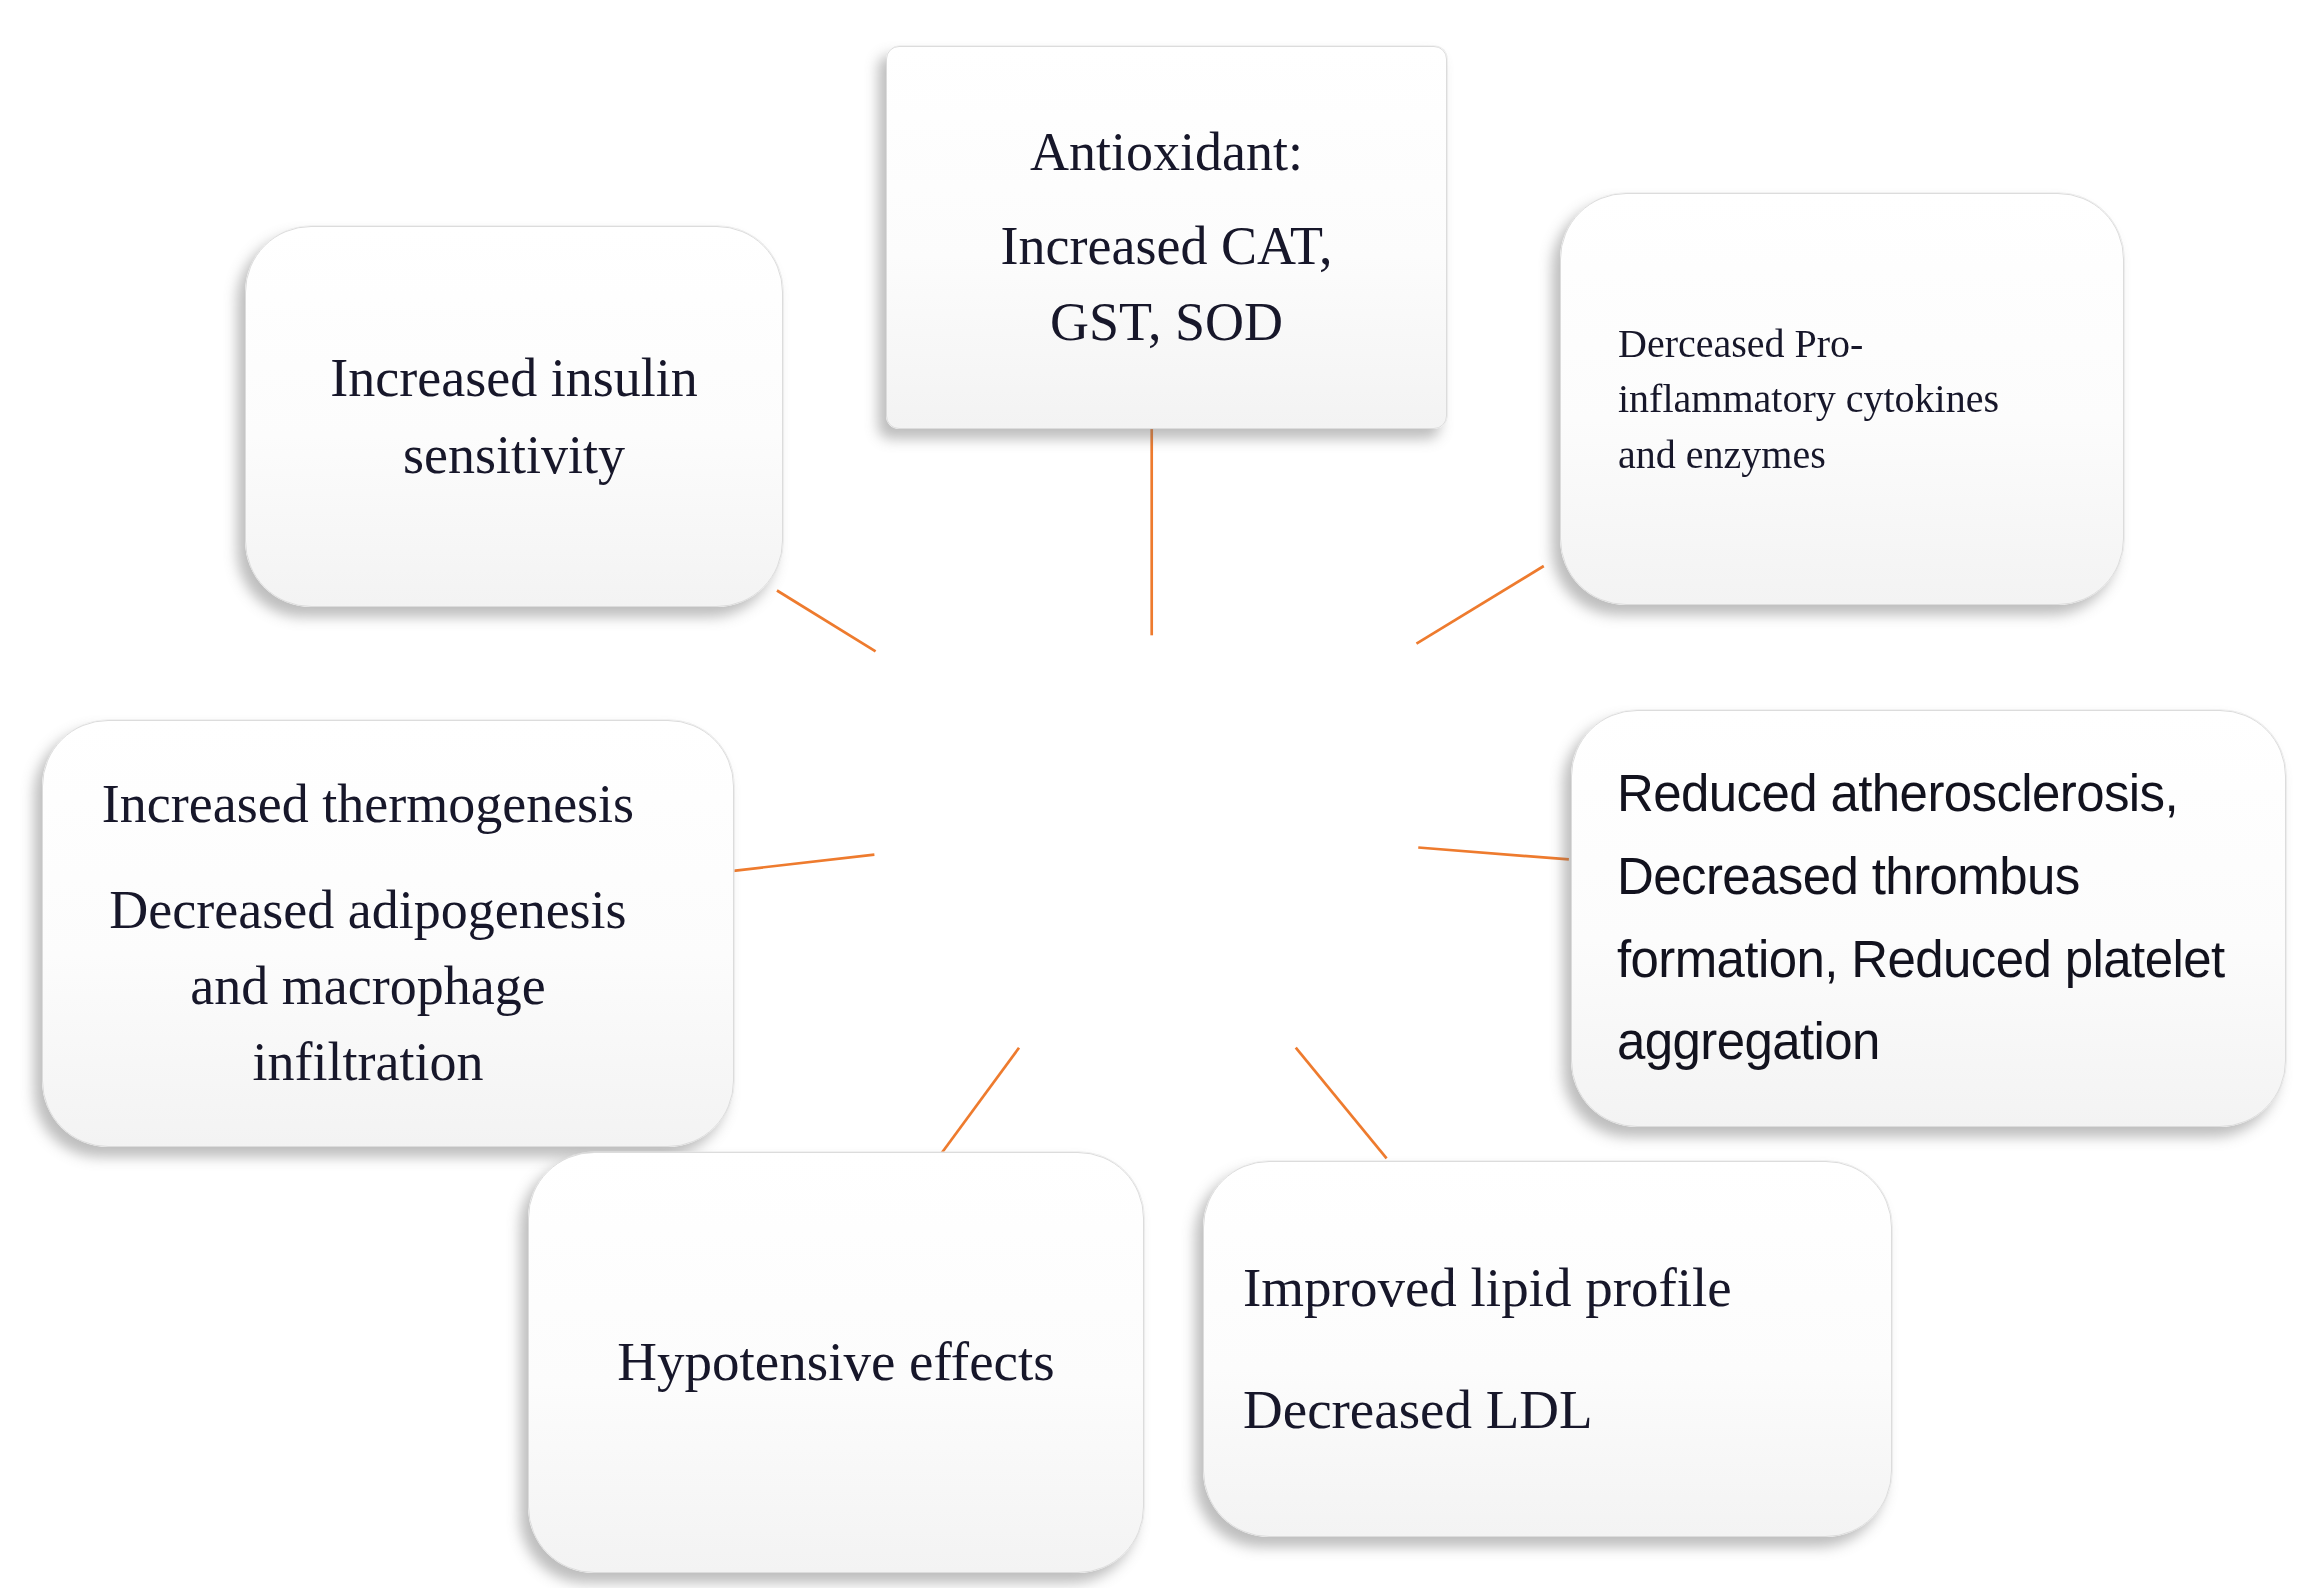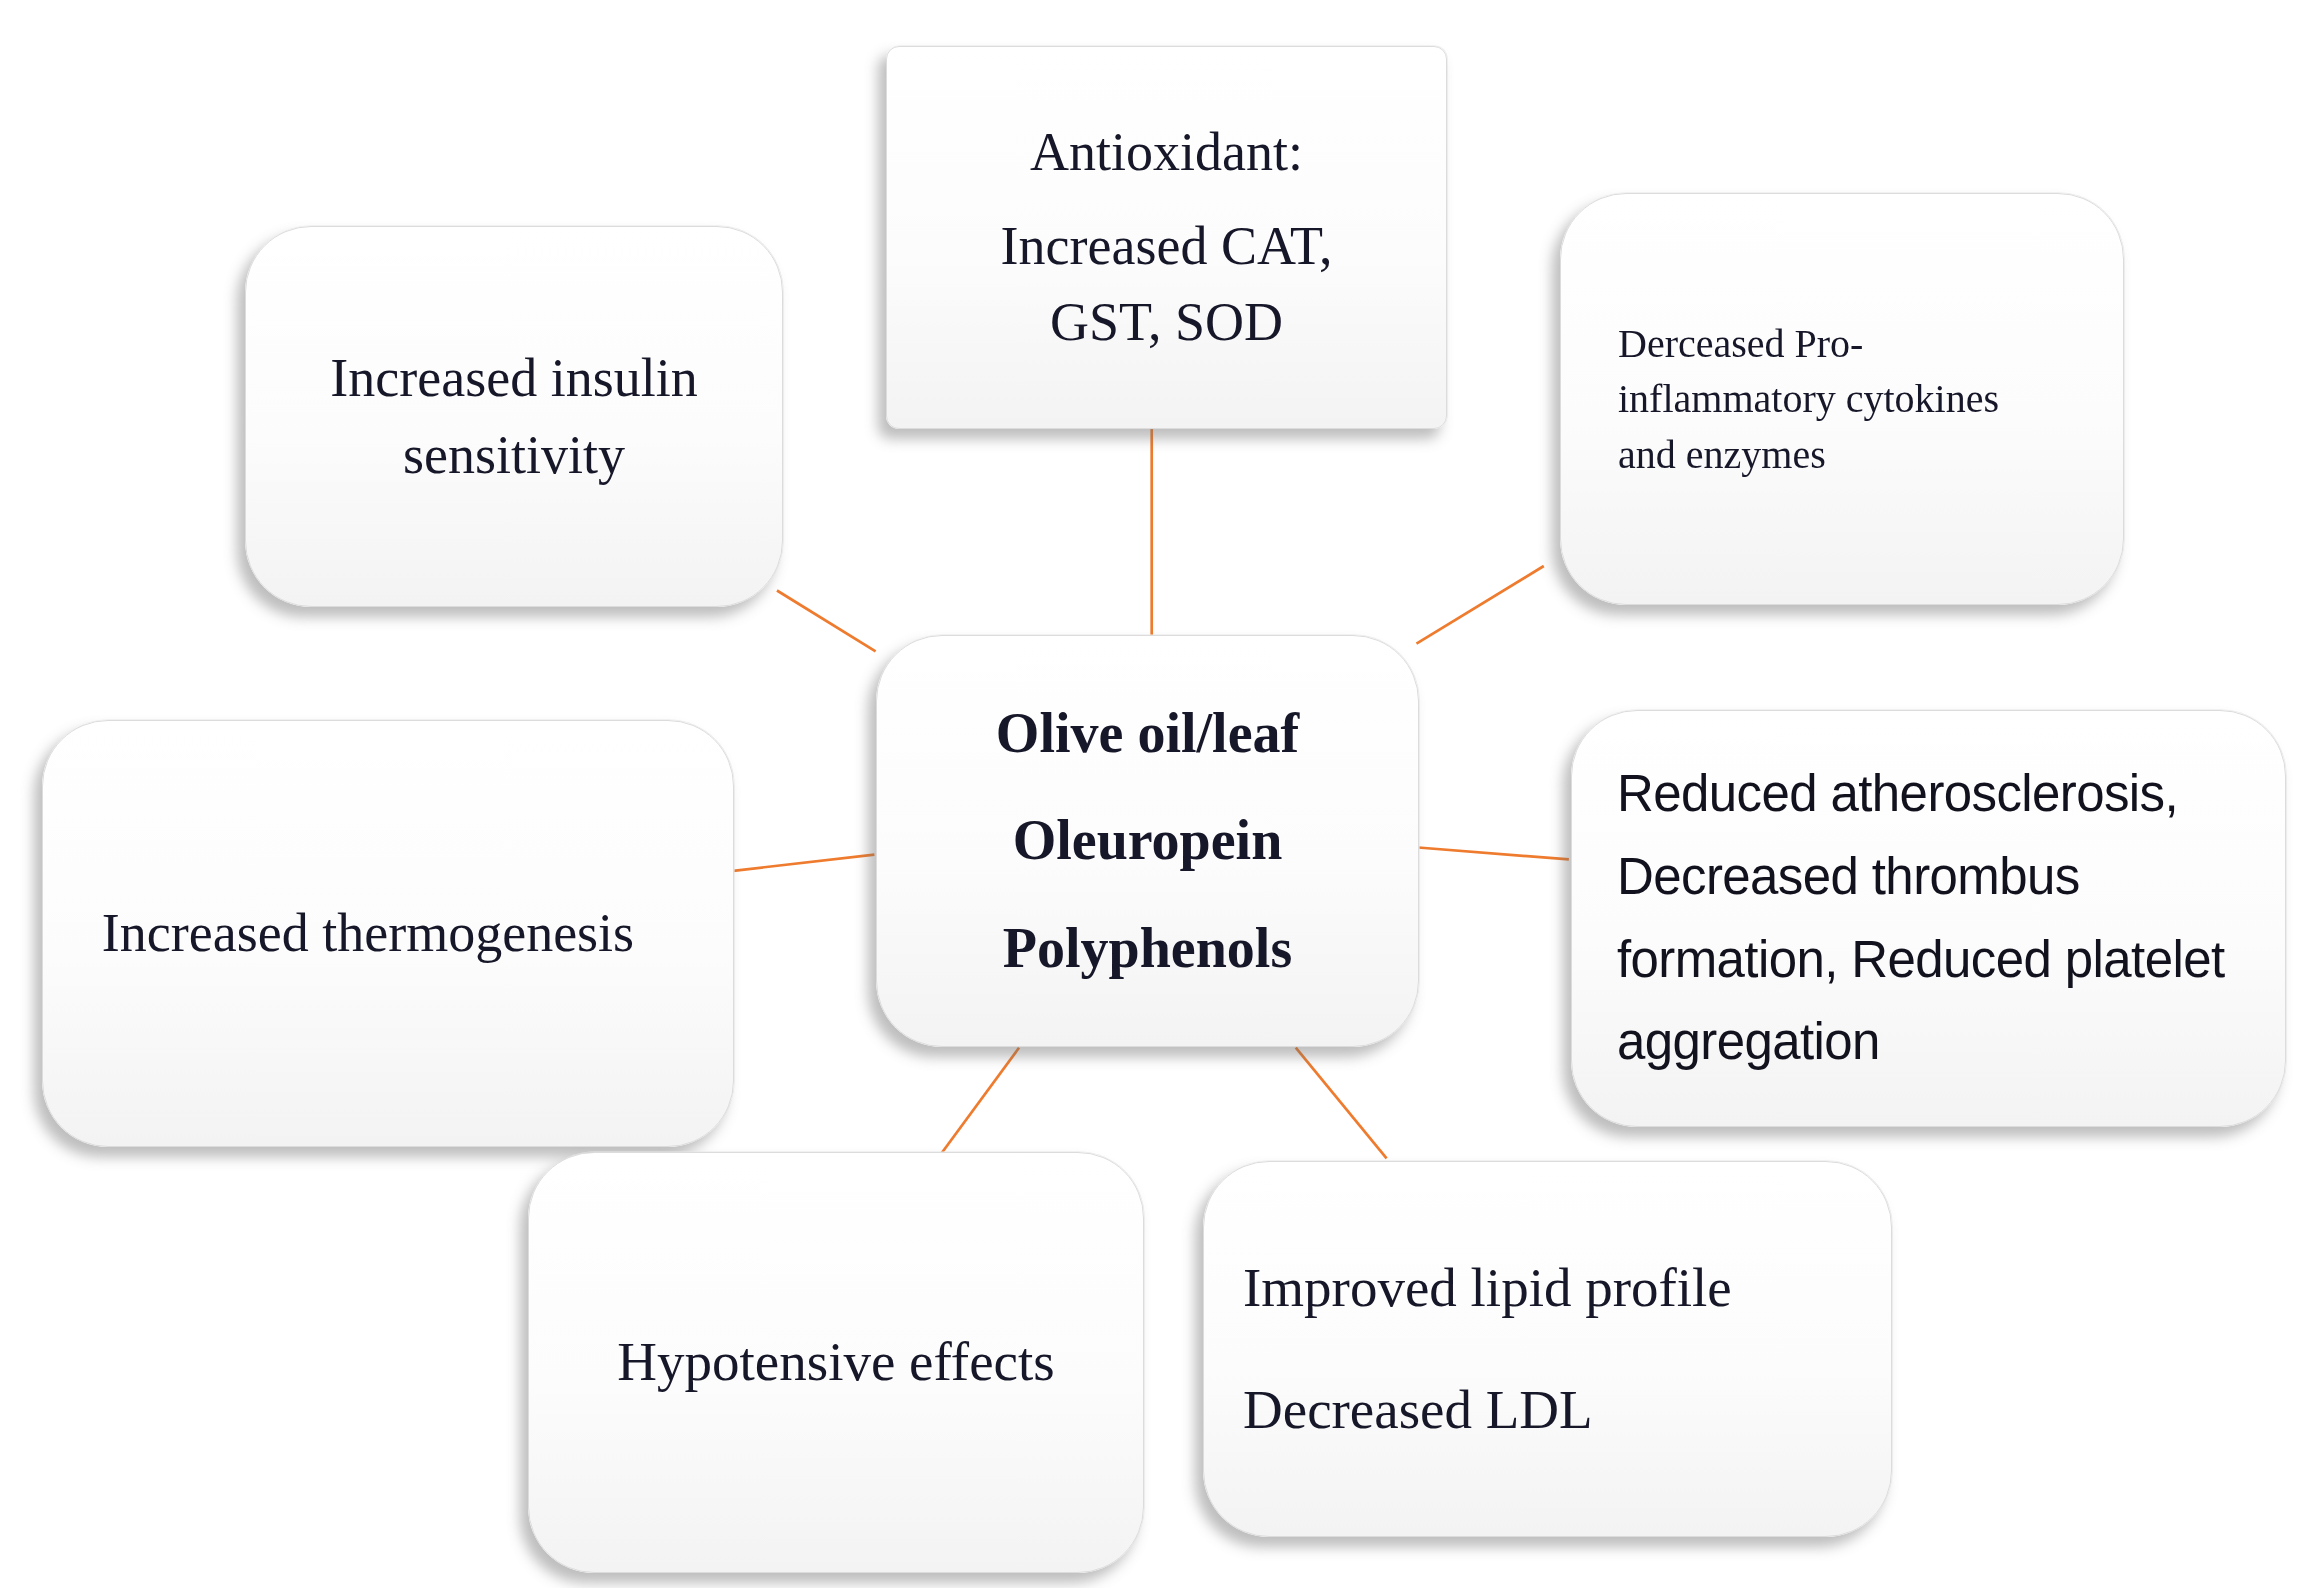--- a/index.html
+++ b/index.html
@@ -87,27 +87,23 @@
   <div class="node node-insulin">
     <p>Increased insulin sensitivity</p>
   </div>
 
   <div class="node node-proinflammatory">
     <p>Derceased Pro-inflammatory cytokines and enzymes</p>
   </div>
 
   <div class="node node-thermogenesis">
     <p>Increased thermogenesis</p>
+    <p>Decreased adipogenesis and macrophage infiltration</p>
   </div>
 
-  <div class="node node-center">
-    <p>Olive oil/leaf</p>
-    <p>Oleuropein</p>
-    <p>Polyphenols</p>
-  </div>
 
   <div class="node node-atherosclerosis">
     <p>Reduced atherosclerosis, Decreased thrombus formation, Reduced platelet aggregation</p>
   </div>
 
   <div class="node node-hypotensive">
     <p>Hypotensive effects</p>
   </div>
 
   <div class="node node-lipid">

